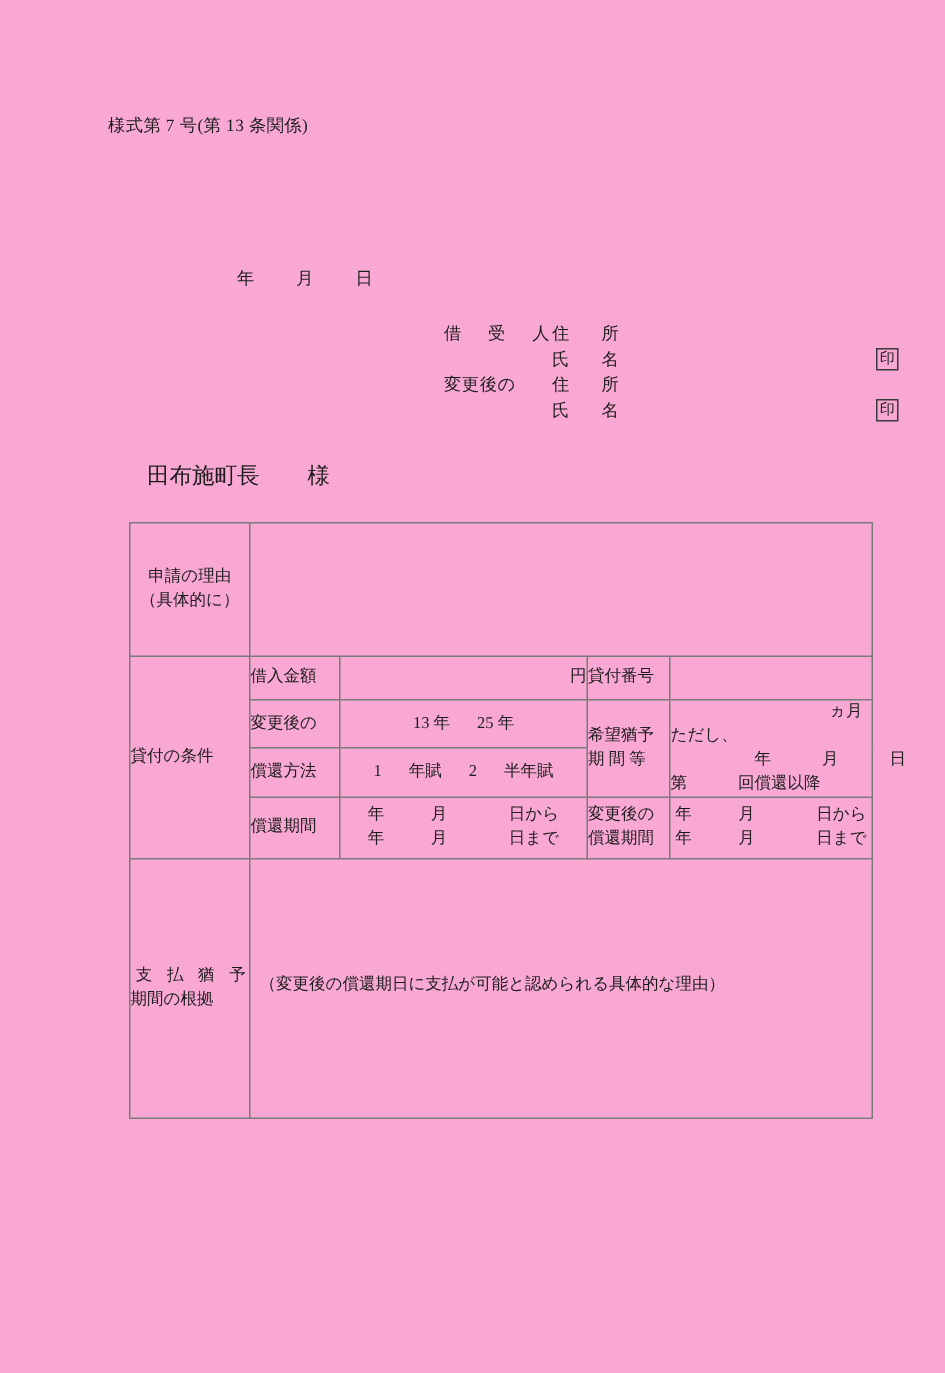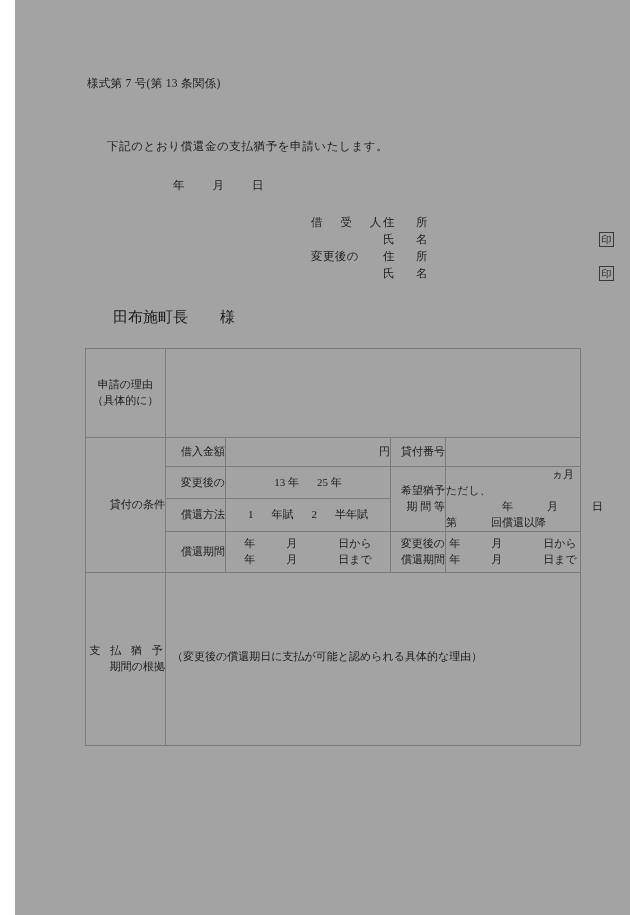--- a/index.html
+++ b/index.html
@@ -14,22 +14,21 @@
     position: relative;
     font-family: "Liberation Serif", "DejaVu Serif", serif;
     color: #1c1c1c;
     font-size: 11px;
     overflow: hidden;
   }
 
   .page {
     position: absolute;
     inset: 0;
-    background: #a3a3a3;
-    margin-left: 15px;
+    background: #f9a8d4;
   }
 
   
   .form-no {
     position: absolute;
     left: 72px;
     top: 76px;
     font-size: 11.5px;
     letter-spacing: 0.3px;
     white-space: nowrap;
@@ -107,36 +106,36 @@
     left: 98px;
     top: 308px;
     font-size: 15px;
     white-space: nowrap;
   }
   .addressee .sama { display: inline-block; margin-left: 32px; }
 
   
   table.form-table {
     position: absolute;
-    left: 70px;
+    left: 86px;
     top: 348px;
     width: 495px;
     border-collapse: collapse;
     table-layout: fixed;
     font-size: 11px;
   }
   table.form-table td {
     border: 1px solid #7b7b7b;
     padding: 0;
     vertical-align: middle;
     line-height: 1.45;
   }
 
   .lbl {
-    text-align: right;
+    text-align: left;
     white-space: nowrap;
   }
   .lbl-reason {
     font-size: 11px;
     line-height: 1.6;
     text-align: center;
   }
   .lbl-spaced { letter-spacing: 3.5px; text-indent: 3.5px; }
 
   .cell-pad { padding: 4px 7px; }
@@ -181,21 +180,20 @@
   }
 </style>
 </head>
 <body>
 
 <div class="page">
 
   <div class="form-no">様式第 7 号(第 13 条関係)</div>
 
 
-  <div class="intro-line">下記のとおり償還金の支払猶予を申請いたします。</div>
 
   <div class="date-row">
     <span>年</span><span class="gap"></span><span>月</span><span class="gap"></span><span>日</span>
   </div>
 
   <div class="sig-block">
     <div class="sig-row">
       <span class="sig-party">借　受　人</span>
       <span class="sig-field">住　所</span>
       <span class="sig-ruleline"></span>

